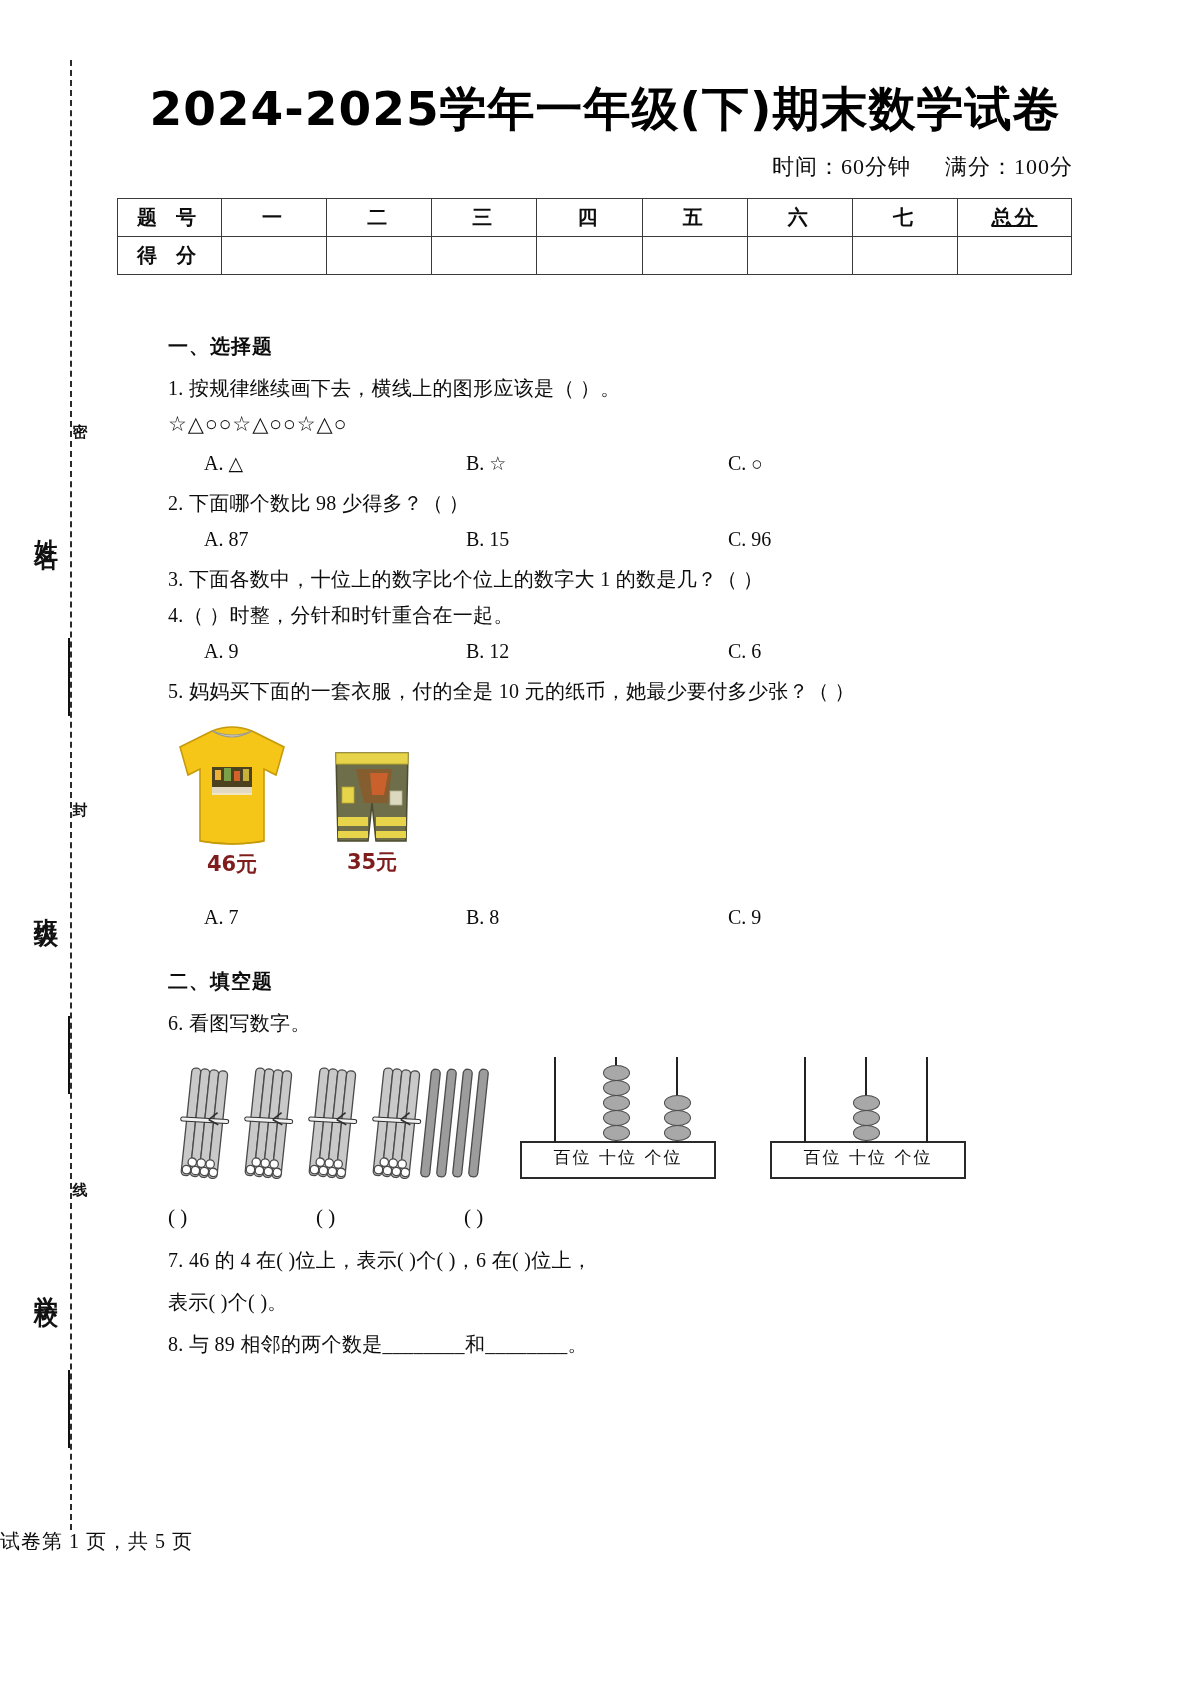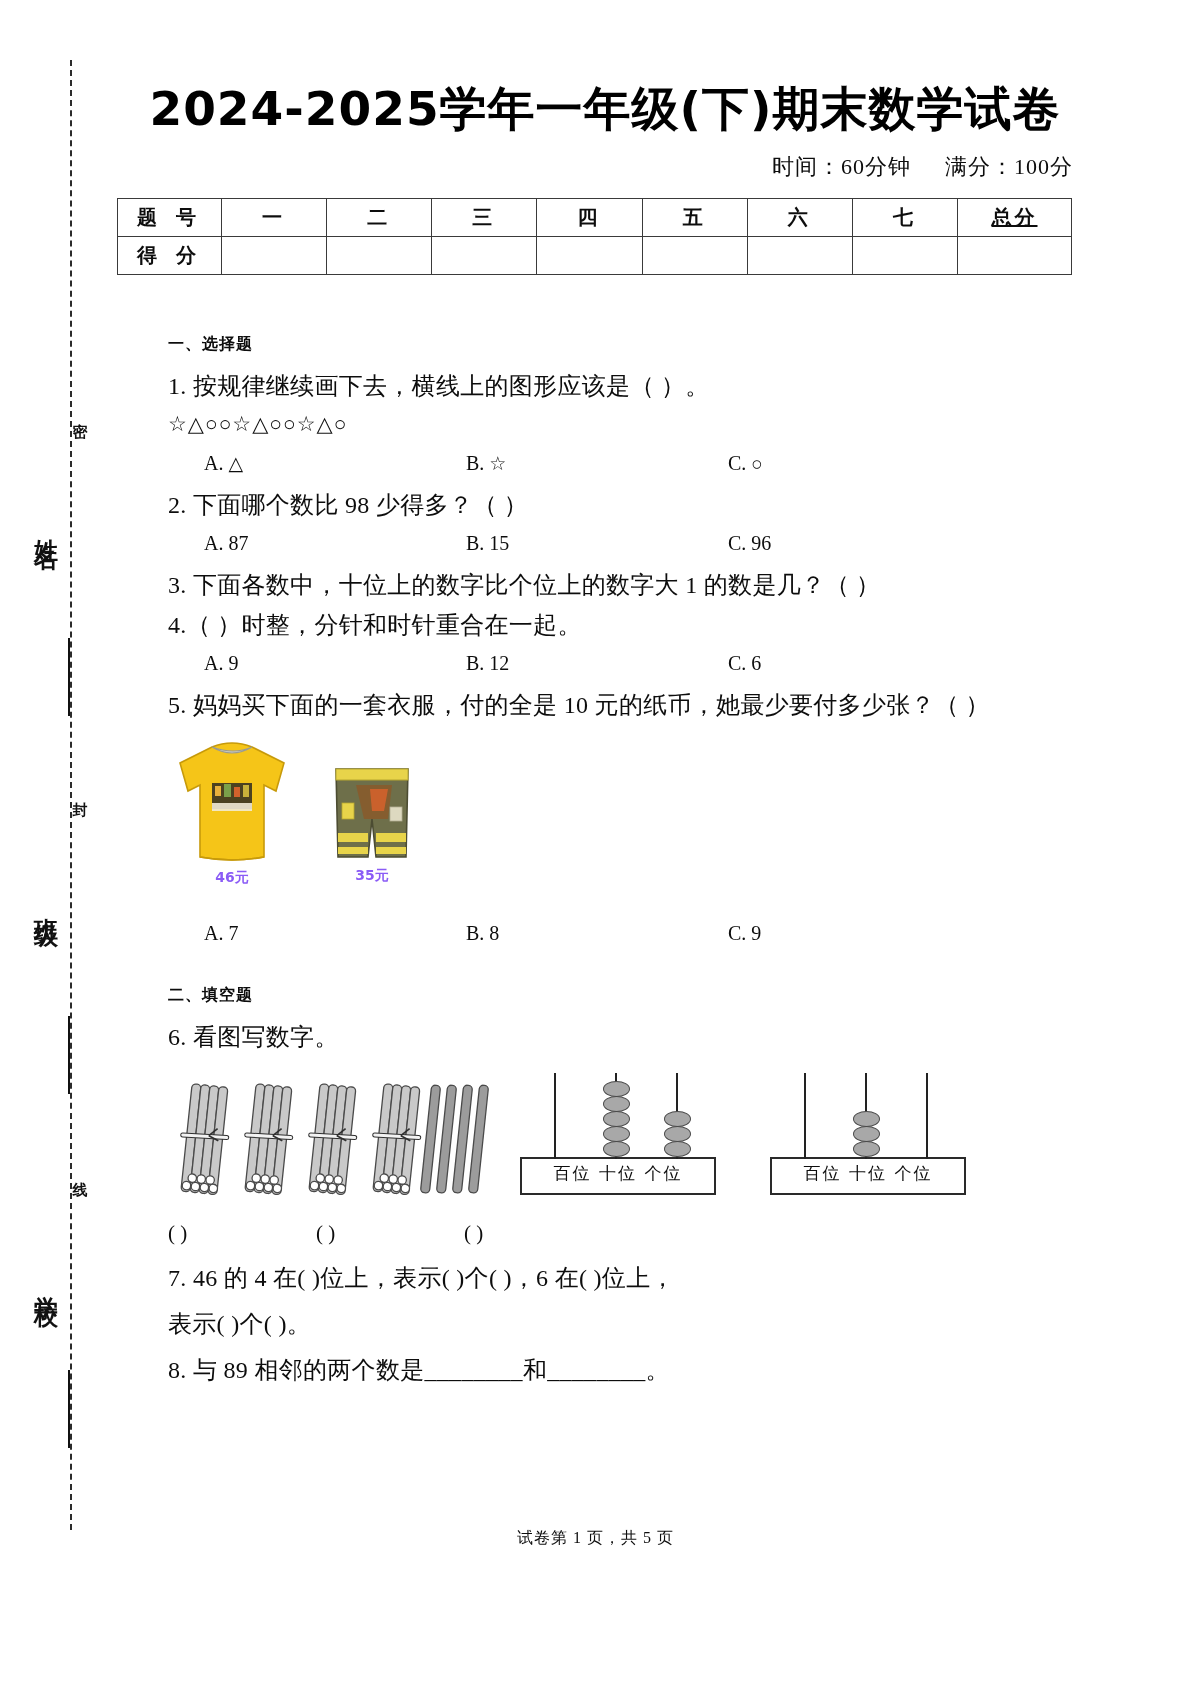--- a/index.html
+++ b/index.html
@@ -80,45 +80,45 @@
   
   .content {
     position: absolute; left: 168px; top: 336px;
     width: 860px;
     font-size: 20px;
     line-height: 1.0;
   }
   .sec-head {
     font-weight: bold;
     font-family: "DejaVu Sans", sans-serif;
-    font-size: 16px;
+    font-size: 20px;
     letter-spacing: 1px;
     margin: 0 0 22px 0;
   }
-  .q { margin: 0 0 16px 0; font-size: 24px; letter-spacing: .3px; }
+  .q { margin: 0 0 16px 0; font-size: 20px; letter-spacing: .3px; }
   .pattern {
     margin: 0 0 18px 0;
     font-size: 21px;
     letter-spacing: 1px;
   }
   .opts {
     display: flex;
     margin: 0 0 20px 0;
     padding-left: 36px;
   }
   .opts .o { width: 262px; font-size: 20px; white-space: nowrap; }
   .opts .o:last-child { width: auto; }
   .o .sym { font-size: 19px; }
 
   
   .clothes { position: relative; height: 170px; margin: 10px 0 4px 0; }
   .item { position: absolute; text-align: center; }
   .price {
     font-family: "DejaVu Sans", sans-serif;
-    font-size: 14px; font-weight: bold; color:#8b5cf6;
+    font-size: 21px; font-weight: bold; color:#7f1d1d;
     margin-top: 2px;
   }
 
   
   .fig6 { position: relative; height: 152px; margin: 14px 0 0 0; }
   .blanks-row {
     display:flex; margin: 6px 0 22px 0; font-size: 21px;
   }
   .blanks-row .b { width: 148px; }
 
@@ -135,21 +135,21 @@
   .rod { position:absolute; width: 2px; background: #222; }
   .bead {
     position:absolute; width: 27px; height: 16px;
     border-radius: 50%;
     background: #a8a8a8;
     border: 1.5px solid #4a4a4a;
   }
 
   .footer {
     position:absolute; left:0; top: 1528px; width: 1191px;
-    text-align: center; font-size: 16px; letter-spacing: 1px;
+    font-size: 20px; letter-spacing: 1px;
   }
 </style>
 </head>
 <body>
 
 <div class="seal-rail"></div>
 <div class="seal-col">
   <div class="vtext seal-mark" style="top:40px;">密</div>
   <div class="vtext seal-mark" style="top:420px;">封</div>
   <div class="vtext seal-mark" style="top:800px;">线</div>

